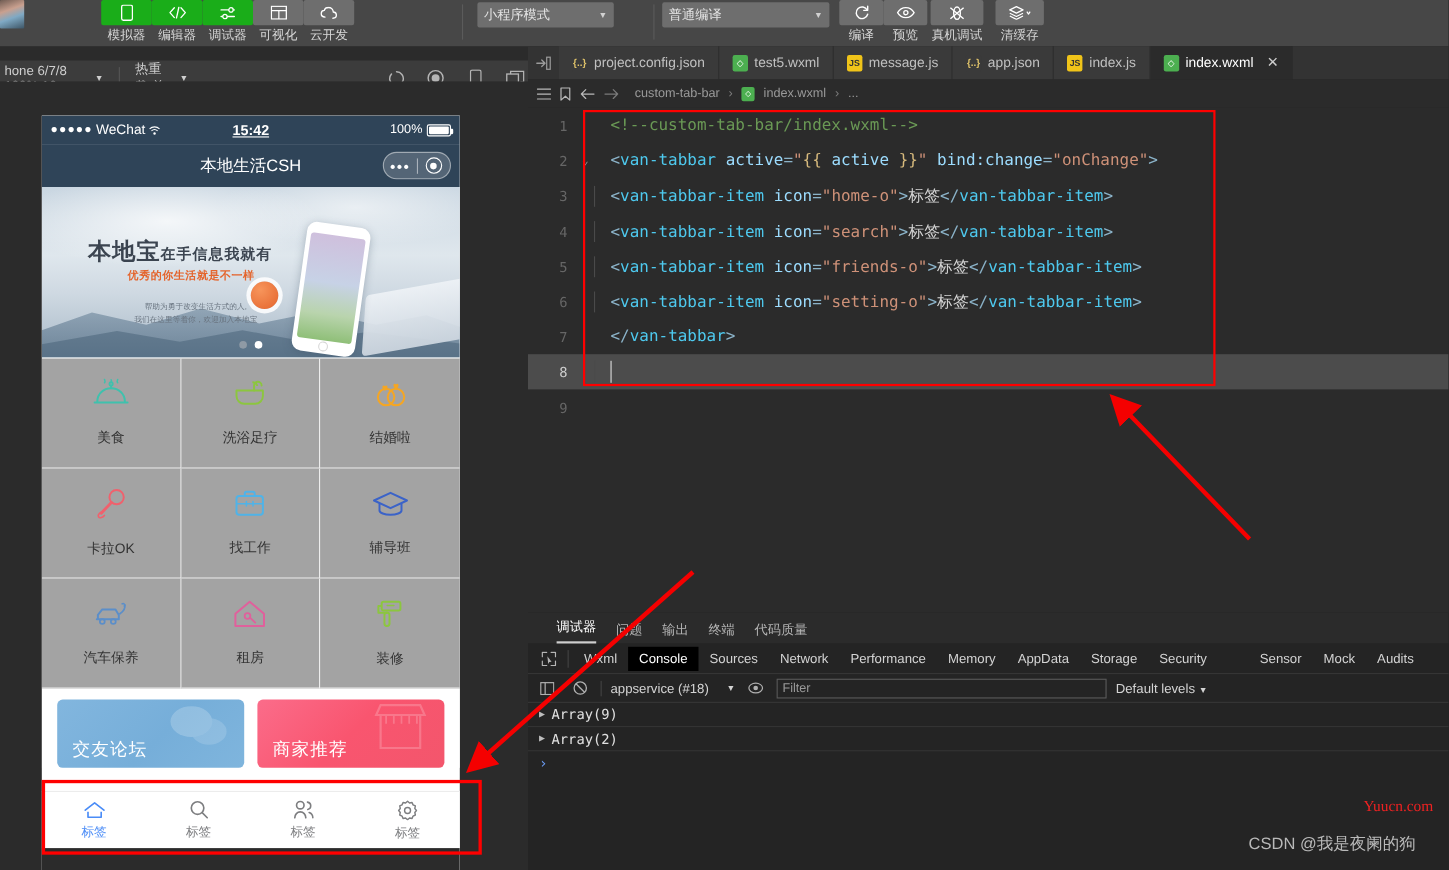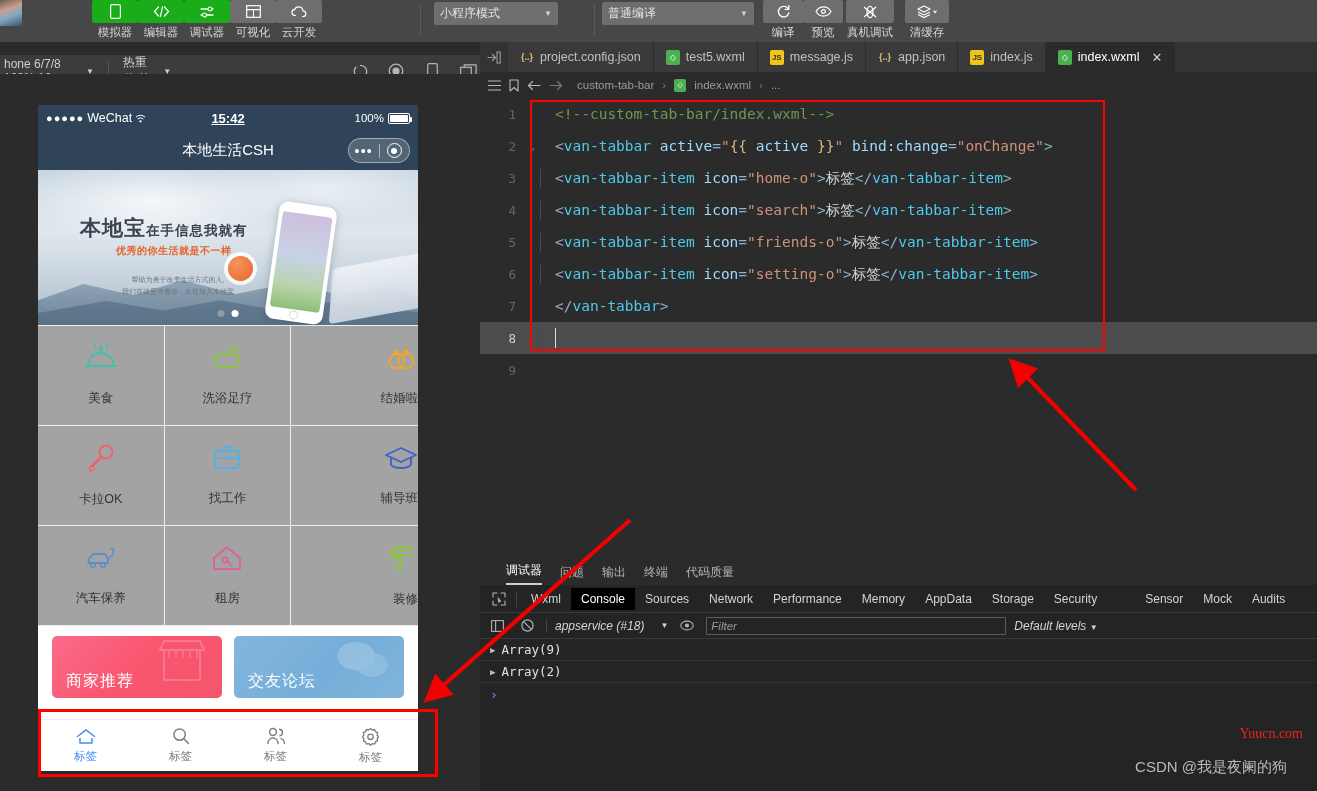--- a/index.html
+++ b/index.html
@@ -124,21 +124,21 @@
   .banner .kb { position:absolute; right:-8px; bottom: 10px; width: 96px; height: 54px; transform: rotate(-10deg) skewX(-14deg);
      background: linear-gradient(180deg,#eef2f6,#cfd8e1); border-radius:4px; opacity:.92;}
   .banner .dots { position:absolute; left:50%; bottom:8px; transform:translateX(-50%); display:flex; gap:7px;}
   .banner .dots b{ width:7px;height:7px;border-radius:50%;background:#8f9aa5; display:block;}
   .banner .dots b.on{ background:#fff; }
 
   
   .grid { display:grid; grid-template-columns: repeat(3, 1fr); border-top:1px solid #ededed; }
   .cell { height: 100px; border-right:1px solid #ededed; border-bottom:1px solid #ededed;
     display:flex; flex-direction:column; align-items:center; justify-content:center; gap:18px; cursor:pointer; background:#a3a3a3;}
-  .cell:nth-child(3n){ border-right:none;align-items:flex-end; }
+  .cell:nth-child(3n){ border-right:none; }
   .cell .lbl { font-size:12.5px; color:#333; }
   .cell svg{ display:block; }
 
   
   .cards { display:flex; gap:12px; padding: 10px 14px 0 14px; background:#fff; }
   .card { flex:1; height: 62px; border-radius:5px; position:relative; overflow:hidden; display:flex;
     align-items:flex-end; padding: 0 0 6px 14px; cursor:pointer;}
   .card.pink { background: linear-gradient(135deg,#fb6c8a 0%, #f9556f 50%, #f3566c 100%); }
   .card.blue { background: linear-gradient(135deg,#82b6de 0%, #76aed9 55%, #7fb5dd 100%); }
   .card .txt { color:#fff; font-size:16px; font-weight:400; letter-spacing:1px; z-index:2;}
@@ -200,21 +200,21 @@
   .dt-tabs .dt.active { color:#fff; border-bottom:2px solid #cfcfcf; }
 
   .dt-panel { height:28px; background:#242424; display:flex; align-items:center; gap:0; padding-left:6px;
     border-bottom:1px solid #3a3a3a;}
   .dt-panel .cursorbtn{ width:26px; display:flex; align-items:center; justify-content:center; cursor:pointer;}
   .dt-panel .vsep{ width:1px; height:16px; background:#444; margin:0 4px;}
   .dt-panel .p { font-size:12px; color:#d4d4d4; padding: 0 10px; cursor:pointer; height:22px; display:flex; align-items:center;}
   .dt-panel .p.active{ background:#000; color:#fff; }
 
   .dt-filter { height:26px; background:#242424; display:flex; align-items:center; gap:8px; padding-left:6px;
-    border-bottom:1px solid #3a3a3a;font-style:italic;}
+    border-bottom:1px solid #3a3a3a;}
   .dt-filter .ic{ width:22px; display:flex; align-items:center; justify-content:center; color:#b0b0b0; cursor:pointer;}
   .dt-filter .ctx { font-size:12px; color:#d4d4d4; display:flex; align-items:center; gap:16px; cursor:pointer;}
   .dt-filter .field{ width:300px; height:18px; background:#242424; border:1px solid #5a5a5a; color:#999;
     font-size:11.5px; padding:0 4px; display:flex; align-items:center; cursor:text;}
   .dt-filter .lvl{ font-size:12px; color:#d4d4d4; cursor:pointer; }
 
   .console-list{ background:#242424; }
   .crow { height:22px; border-bottom:1px solid #333; display:flex; align-items:center; padding-left:10px;
     font-family:"DejaVu Sans Mono","Liberation Mono",monospace; font-size:12.5px; color:#e0e0e0; }
   .crow .tri{ color:#bdbdbd; font-size:9px; margin-right:6px; }
@@ -497,36 +497,36 @@
               <rect x="8" y="4" width="17" height="8" rx="1.6" fill="none" stroke="#8cc63f" stroke-width="1.8"></rect>
               <path d="M13 7.5h6" stroke="#8cc63f" stroke-width="1.5" stroke-linecap="round"></path>
               <path d="M8 8H5v6h8" fill="none" stroke="#8cc63f" stroke-width="1.8" stroke-linejoin="round"></path>
               <rect x="10.5" y="14" width="4.6" height="12" rx="2.2" fill="none" stroke="#8cc63f" stroke-width="1.8"></rect>
             </svg>
           <span class="lbl">装修</span>
         </div>
       </div>
 
       <div class="cards">
+        <div class="card blue">
+          <span class="txt">交友论坛</span>
+          <span class="ghost">
+            <svg width="56" height="44" viewBox="0 0 56 44">
+                <ellipse cx="22" cy="18" rx="19" ry="14" fill="#fff"></ellipse>
+                <ellipse cx="38" cy="27" rx="16" ry="12" fill="#fff" opacity=".7"></ellipse>
+              </svg>
+          </span>
+        </div>
         <div class="card pink">
           <span class="txt">商家推荐</span>
           <span class="ghost">
             <svg width="52" height="46" viewBox="0 0 52 46">
                 <path d="M4 12h44l-4-9H8l-4 9Z" fill="none" stroke="#fff" stroke-width="2"></path>
                 <path d="M8 12v30h36V12" fill="none" stroke="#fff" stroke-width="2"></path>
                 <path d="M13 12v8M20 12v8M27 12v8M34 12v8M41 12v8" stroke="#fff" stroke-width="1.6"></path>
-              </svg>
-          </span>
-        </div>
-        <div class="card blue">
-          <span class="txt">交友论坛</span>
-          <span class="ghost">
-            <svg width="56" height="44" viewBox="0 0 56 44">
-                <ellipse cx="22" cy="18" rx="19" ry="14" fill="#fff"></ellipse>
-                <ellipse cx="38" cy="27" rx="16" ry="12" fill="#fff" opacity=".7"></ellipse>
               </svg>
           </span>
         </div>
       </div>
 
       <div class="tabbar">
         <div class="tab active">
           <svg width="20" height="17" viewBox="0 0 20 17">
               <path d="M1.5 8.5 10 1.8l8.5 6.7" fill="none" stroke="#4a8cf7" stroke-width="1.5" stroke-linecap="round" stroke-linejoin="round"></path>
               <path d="M4 10v5h12v-5" fill="none" stroke="#4a8cf7" stroke-width="1.5" stroke-linejoin="round"></path>

